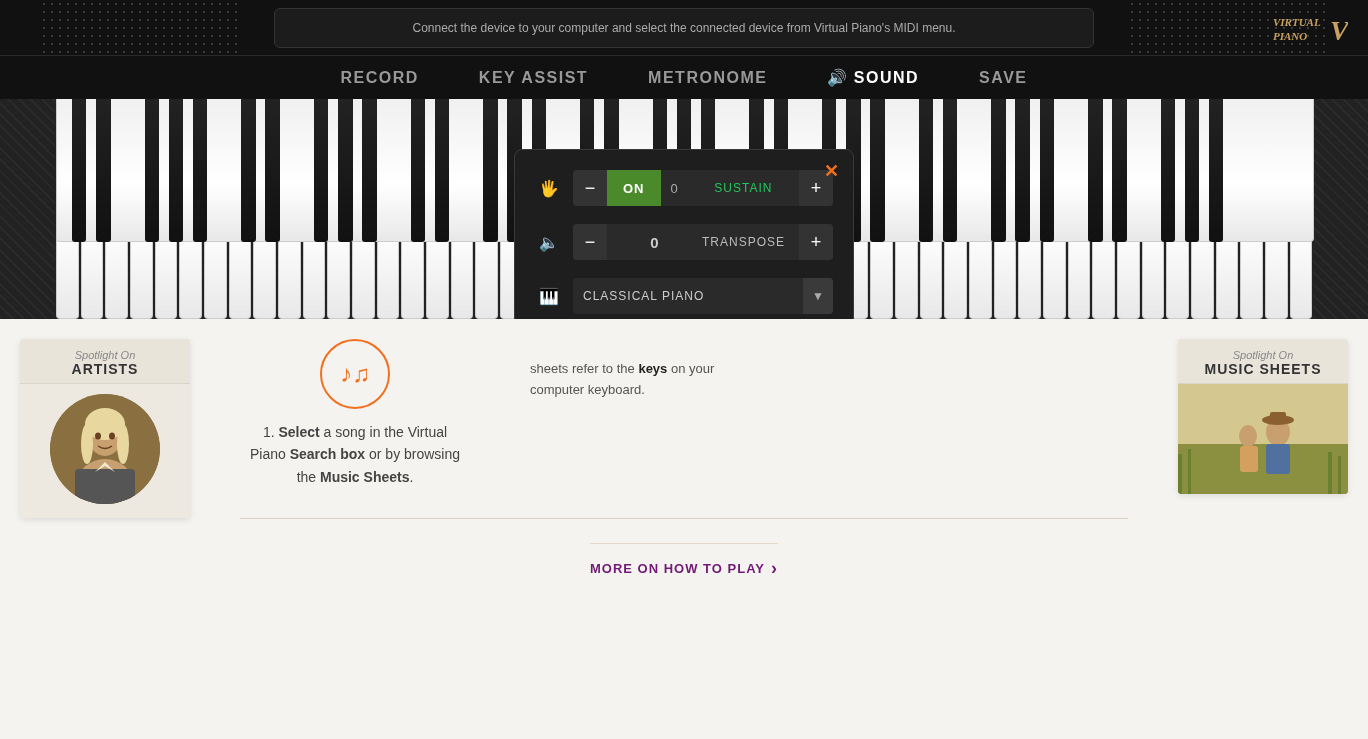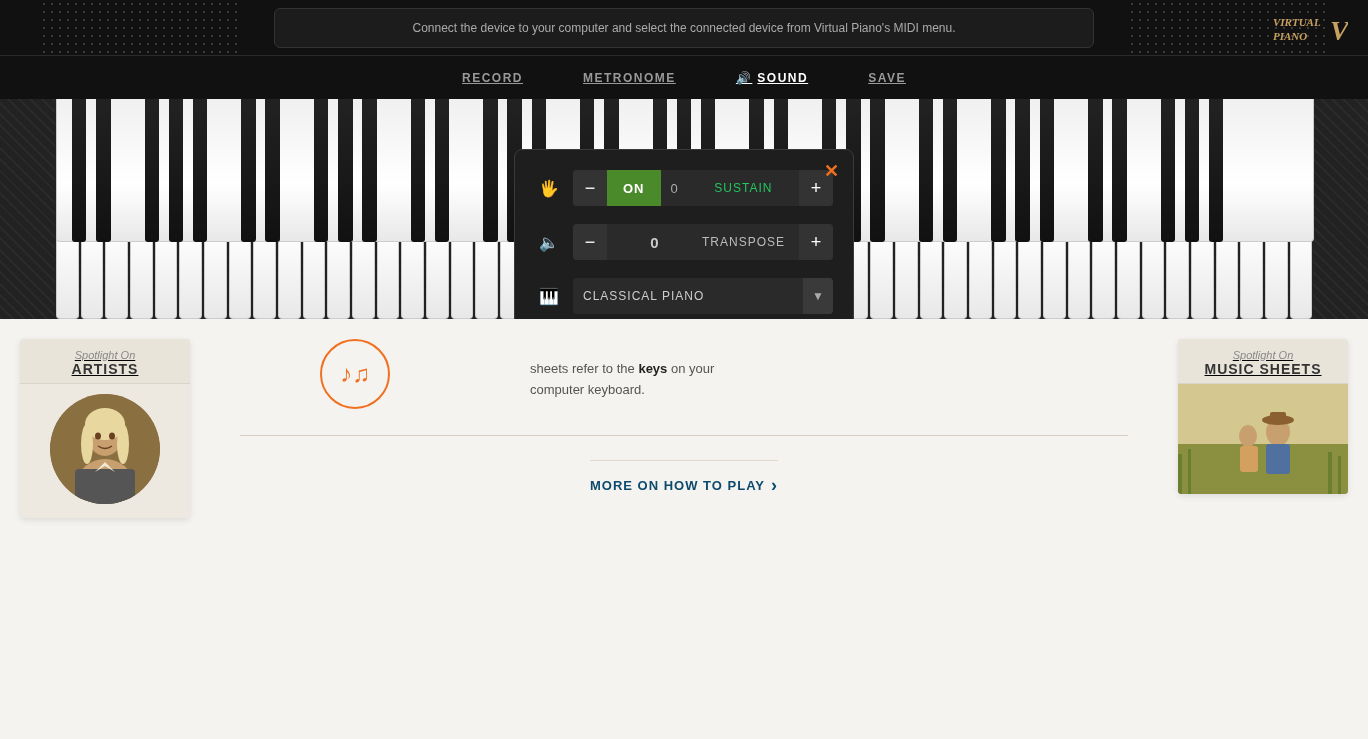--- a/index.html
+++ b/index.html
@@ -50,30 +50,29 @@
       background: #111;
       display: flex;
       align-items: center;
       justify-content: center;
       gap: 0;
       height: 44px;
       border-top: 1px solid #2a2a2a;
     }
     .nav-item {
       color: #999;
-      font-size: 12px;
+      font-size: 16px;
       font-weight: bold;
       letter-spacing: 1.5px;
       padding: 0 30px;
       cursor: pointer;
       height: 44px;
       display: flex;
       align-items: center;
       text-transform: uppercase;
-      text-decoration: underline;
     }
     .nav-item.active {
       color: #fff;
     }
 
     
     .piano-area {
       background: #222;
       height: 220px;
       position: relative;
@@ -289,21 +288,20 @@
       background: #ede9e0;
       border-radius: 4px;
       overflow: hidden;
       box-shadow: 0 2px 6px rgba(0,0,0,0.1);
     }
     .spotlight-header {
       background: #e8e4da;
       padding: 10px 14px 6px;
       text-align: center;
       border-bottom: 1px solid #d8d4ca;
-      text-decoration: underline;
     }
     .spotlight-on {
       font-size: 11px;
       color: #888;
       font-style: italic;
       display: block;
     }
     .spotlight-title {
       font-size: 14px;
       font-weight: bold;
@@ -340,21 +338,21 @@
       color: #444;
       text-align: center;
       line-height: 1.6;
       max-width: 220px;
       margin-bottom: 16px;
     }
     .how-to-text strong {
       font-weight: bold;
     }
     .more-link {
-      color: #0c4a6e;
+      color: #701a75;
       font-size: 13px;
       font-weight: bold;
       letter-spacing: 1px;
       text-decoration: none;
       display: flex;
       align-items: center;
       gap: 6px;
       border-top: 1px solid #e0d8c8;
       padding-top: 14px;
       margin-top: 10px;
@@ -415,20 +413,21 @@
     <svg width="80" height="40" viewBox="0 0 80 40">
       <text x="5" y="18" fill="#c8a060" font-size="11" font-style="italic" font-weight="bold" font-family="serif">VIRTUAL</text>
       <text x="5" y="32" fill="#c8a060" font-size="11" font-style="italic" font-weight="bold" font-family="serif">PIANO</text>
       <text x="62" y="32" fill="#c8a060" font-size="28" font-weight="bold" font-family="serif" font-style="italic">VP</text>
     </svg>
   </div>
 </div>
 
 <div class="nav-bar">
   <div class="nav-item">RECORD</div>
+  <div class="nav-item">KEY ASSIST</div>
   <div class="nav-item">METRONOME</div>
   <div class="nav-item active">
     <span style="margin-right:5px;">🔊</span>
     <span>SOUND</span>
   </div>
   <div class="nav-item">SAVE</div>
 </div>
 
 <div class="piano-area">
   <div class="piano-left-deco"></div>
@@ -602,20 +601,23 @@
   </div>
 
   <div class="center-content">
 
     <div style="display:flex;gap:40px;align-items:flex-start;width:100%;">
 
       <div style="display:flex;flex-direction:column;align-items:center;flex:1;max-width:230px;">
         <div class="music-icon-circle">
           <span class="music-note">♪♫</span>
         </div>
+        <div class="how-to-text">
+          <span>1. </span><strong>Select</strong><span> a song in the Virtual Piano </span><strong>Search box</strong><span> or by browsing the </span><strong>Music Sheets</strong><span>.</span>
+        </div>
       </div>
 
       <div class="mid-col">
         <span>sheets refer to the </span><strong>keys</strong><span> on your computer keyboard.</span>
       </div>
 
 
     </div>
 
     <div style="width:100%;border-top:1px solid #d8cfc0;padding-top:14px;margin-top:14px;display:flex;justify-content:center;">

